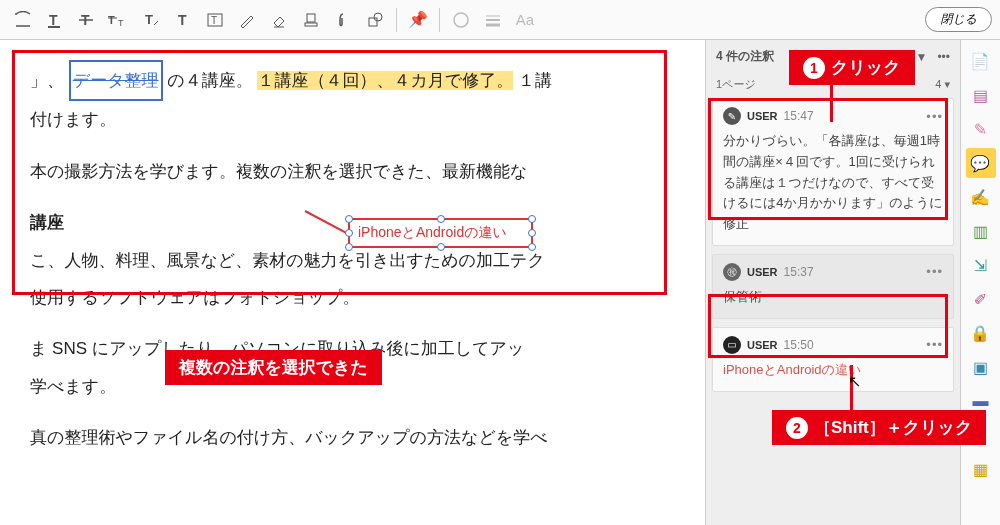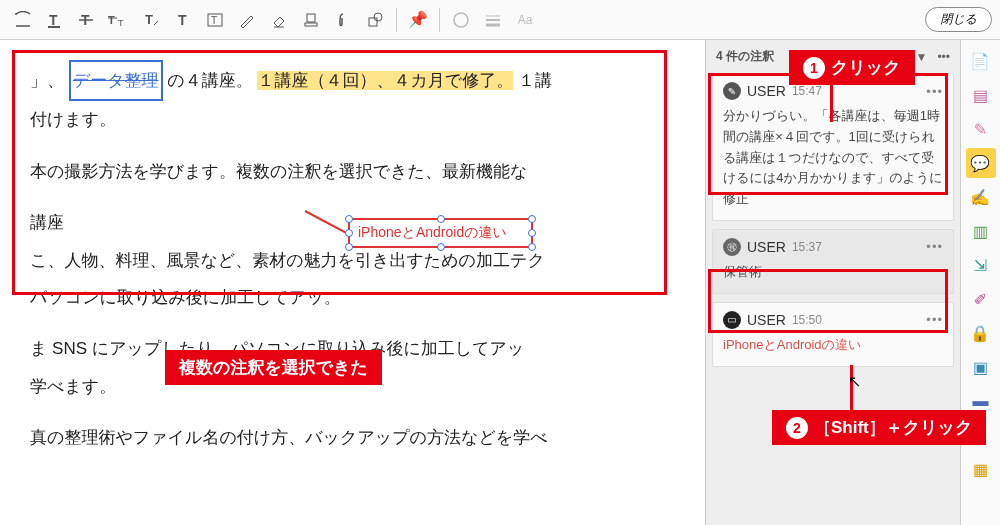--- a/index.html
+++ b/index.html
@@ -9,21 +9,21 @@
   .toolbar { height: 40px; border-bottom: 1px solid #ccc; display: flex; align-items: center; padding: 0 8px; gap: 2px; background: #fafafa; }
   .tool-btn { width: 30px; height: 30px; display: flex; align-items: center; justify-content: center; border-radius: 3px; cursor: pointer; color: #555; font-size: 16px; }
   .tool-sep { width: 1px; height: 24px; background: #ccc; margin: 0 4px; }
   .close-btn { margin-left: auto; border: 1px solid #888; border-radius: 14px; padding: 3px 14px; font-size: 12px; cursor: pointer; background: #fff; font-style: italic; }
 
   
   .body-row { display: flex; height: calc(525px - 40px); }
   .doc-area { flex: 1; position: relative; background: #fff; padding: 20px 30px; overflow: hidden; }
   .doc-text { font-size: 17px; line-height: 2.2; color: #222; }
   .para { margin-bottom: 14px; }
-  .heading-like { font-weight: 400; }
+  .heading-like { font-weight: 700; }
 
   
   .strike-box { display: inline-block; border: 2px solid #3b6fd6; padding: 0 2px; color: #3b6fd6; text-decoration: line-through; }
   .hl-yellow { background: #ffe48a; text-align: center; }
 
   .red-frame-doc { position: absolute; border: 3px solid #e60012; pointer-events: none; }
 
   
   .callout { position: absolute; border: 2px solid #d33; background: #fff; color: #d33; font-size: 14px; padding: 4px 8px; }
   .callout-handle { position: absolute; width: 8px; height: 8px; background: #fff; border: 1.5px solid #3b6fd6; border-radius: 50%; }
@@ -38,21 +38,21 @@
   .panel { width: 255px; border-left: 1px solid #ccc; background: #eeeeee; display: flex; flex-direction: column; }
   .panel-head { display: flex; align-items: center; padding: 8px 10px; gap: 8px; font-size: 12px; color: #555; }
   .panel-head .count { font-weight: 600; }
   .panel-head-icons { margin-left: auto; display: flex; gap: 10px; color: #666; }
   .panel-sub { display: flex; align-items: center; justify-content: space-between; padding: 4px 10px 6px; font-size: 11px; color: #666; }
   .comments { flex: 1; overflow-y: auto; padding: 0 6px; }
   .comment { background: #fafafa; border: 1px solid #ddd; border-radius: 2px; padding: 8px 10px 10px; margin-bottom: 8px; position: relative; }
   .comment.darker { background: #e8e8e8; }
   .comment .chead { display: flex; align-items: center; gap: 6px; margin-bottom: 6px; }
   .comment .avatar { width: 18px; height: 18px; border-radius: 50%; background: #555; color: #fff; display: flex; align-items: center; justify-content: center; font-size: 10px; }
-  .comment .uname { font-weight: 400; font-size: 14px; }
+  .comment .uname { font-weight: 700; font-size: 11px; }
   .comment .time { font-size: 12px; color: #888; }
   .comment .dots { margin-left: auto; color: #888; letter-spacing: 1px; cursor: pointer; }
   .comment .cbody { font-size: 13px; color: #444; line-height: 1.6; }
   .comment .cbody.redtext { color: #d9534f; }
   .panel-red-frame { position: absolute; border: 3px solid #e60012; pointer-events: none; z-index: 40; }
   .cursor-arrow { position: absolute; font-size: 16px; color: #000; z-index: 60; }
 
   
   .rail { width: 40px; border-left: 1px solid #ccc; background: #fafafa; display: flex; flex-direction: column; align-items: center; padding-top: 6px; gap: 4px; }
   .rail-btn { width: 30px; height: 30px; display: flex; align-items: center; justify-content: center; border-radius: 3px; cursor: pointer; font-size: 16px; }
@@ -142,21 +142,21 @@
         <circle cx="9" cy="9" r="7" stroke="#bbb" fill="none" stroke-width="1.5"></circle>
       </svg>
     </div>
   <div class="tool-btn" style="color:#bbb">
       <svg width="18" height="18">
         <line x1="2" y1="5" x2="16" y2="5" stroke="#bbb" stroke-width="1"></line>
         <line x1="2" y1="9" x2="16" y2="9" stroke="#bbb" stroke-width="2"></line>
         <line x1="2" y1="14" x2="16" y2="14" stroke="#bbb" stroke-width="3"></line>
       </svg>
     </div>
-  <div class="tool-btn" style="color:#bbb;font-size:12px">Aa</div>
+  <div class="tool-btn" style="color:#bbb;font-size:15px">Aa</div>
   <button class="close-btn">閉じる</button>
 </div>
 
 <div class="body-row">
 
   <div class="doc-area">
     <div class="doc-text">
       <div class="para">
         <span>」、</span>
         <span class="strike-box">データ整理</span>
@@ -164,21 +164,21 @@
         <span class="hl-yellow">１講座（４回）、４カ月で修了。</span>
         <span>１講</span><br>
         <span>付けます。</span>
       </div>
       <div class="para">
         <span>本の撮影方法を学びます。複数の注釈を選択できた、最新機能な</span><br>
       </div>
       <div class="para">
         <span class="heading-like">講座</span><br>
         <span>こ、人物、料理、風景など、素材の魅力を引き出すための加工テク</span><br>
-        <span>パソコンに取り込み後に加工してアッ。</span>
+        <span>使用するソフトウェアはフォトショップ。</span>
       </div>
       <div class="para">
         <span>ま SNS にアップしたり、パソコンに取り込み後に加工してアッ</span><br>
         <span>学べます。</span>
       </div>
       <div class="para">
         <span>真の整理術やファイル名の付け方、バックアップの方法などを学べ</span>
       </div>
     </div>
 
@@ -203,20 +203,24 @@
   </div>
 
   <div class="panel">
     <div class="panel-head">
       <span class="count">4 件の注釈</span>
       <div class="panel-head-icons">
         <span style="font-size:10px; letter-spacing:-1px">A Z</span>
         <span>▼</span>
         <span>•••</span>
       </div>
+    </div>
+    <div class="panel-sub">
+      <span>1ページ</span>
+      <span><span>4</span> ▾</span>
     </div>
     <div class="comments" style="position:relative">
 
       <div class="comment">
         <div class="chead">
           <span class="avatar">✎</span>
           <span class="uname">USER</span>
           <span class="time">15:47</span>
           <span class="dots">•••</span>
         </div>

